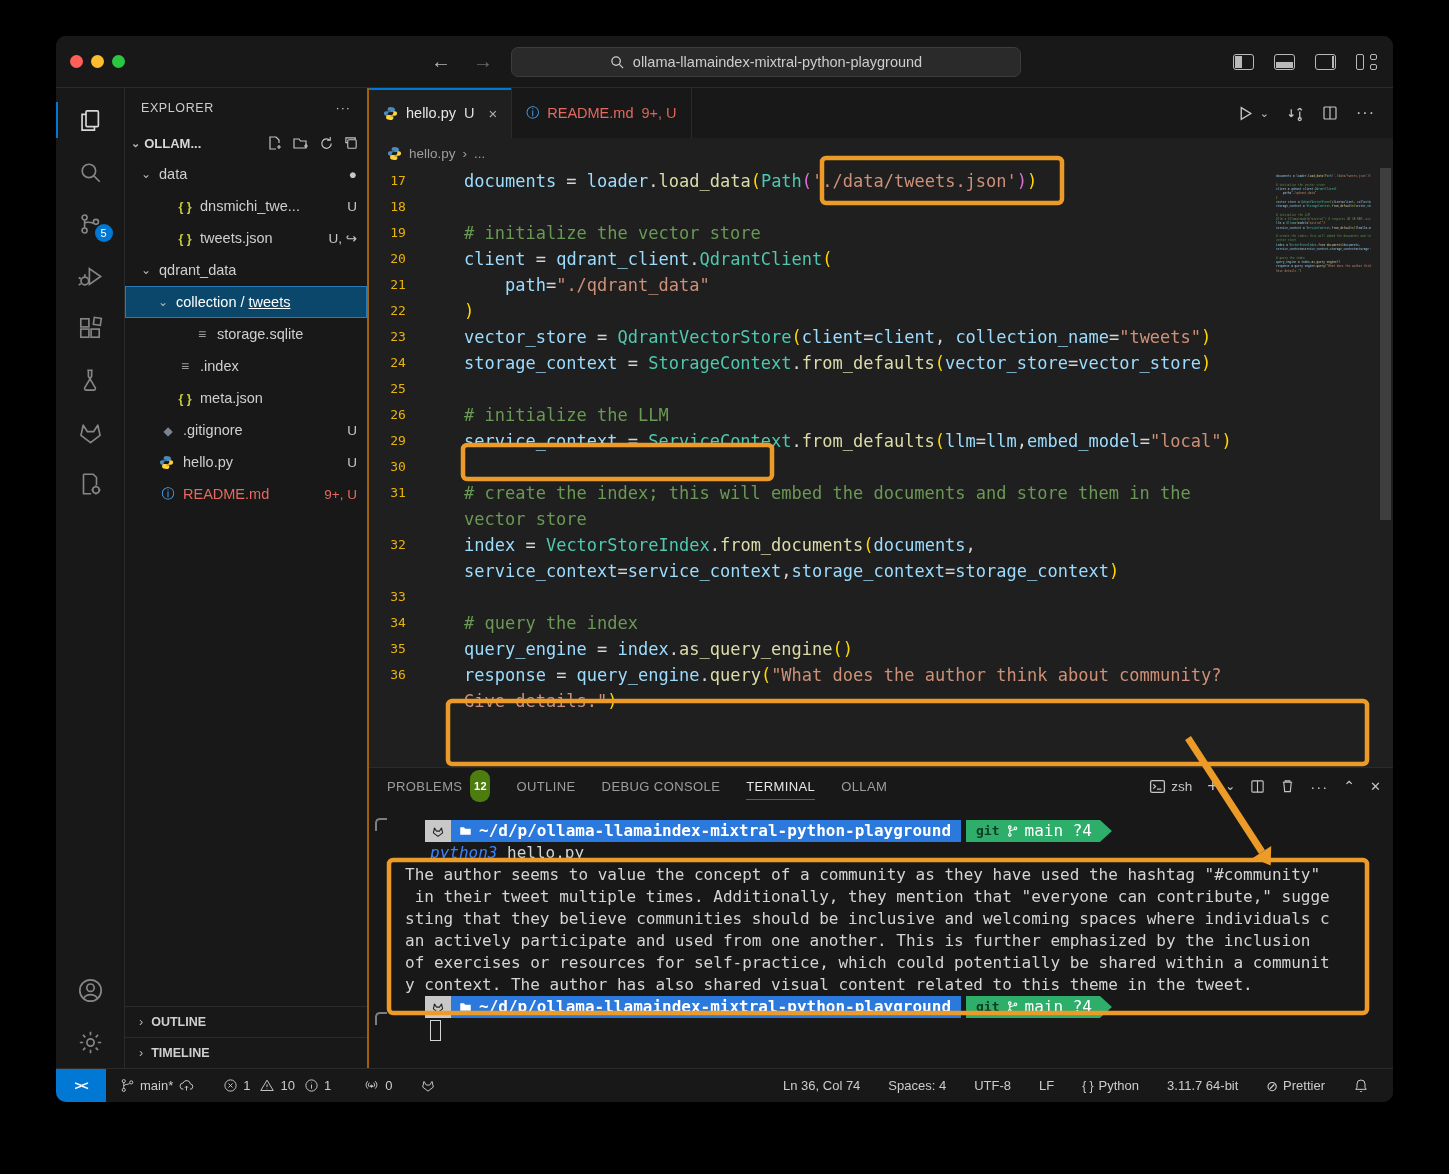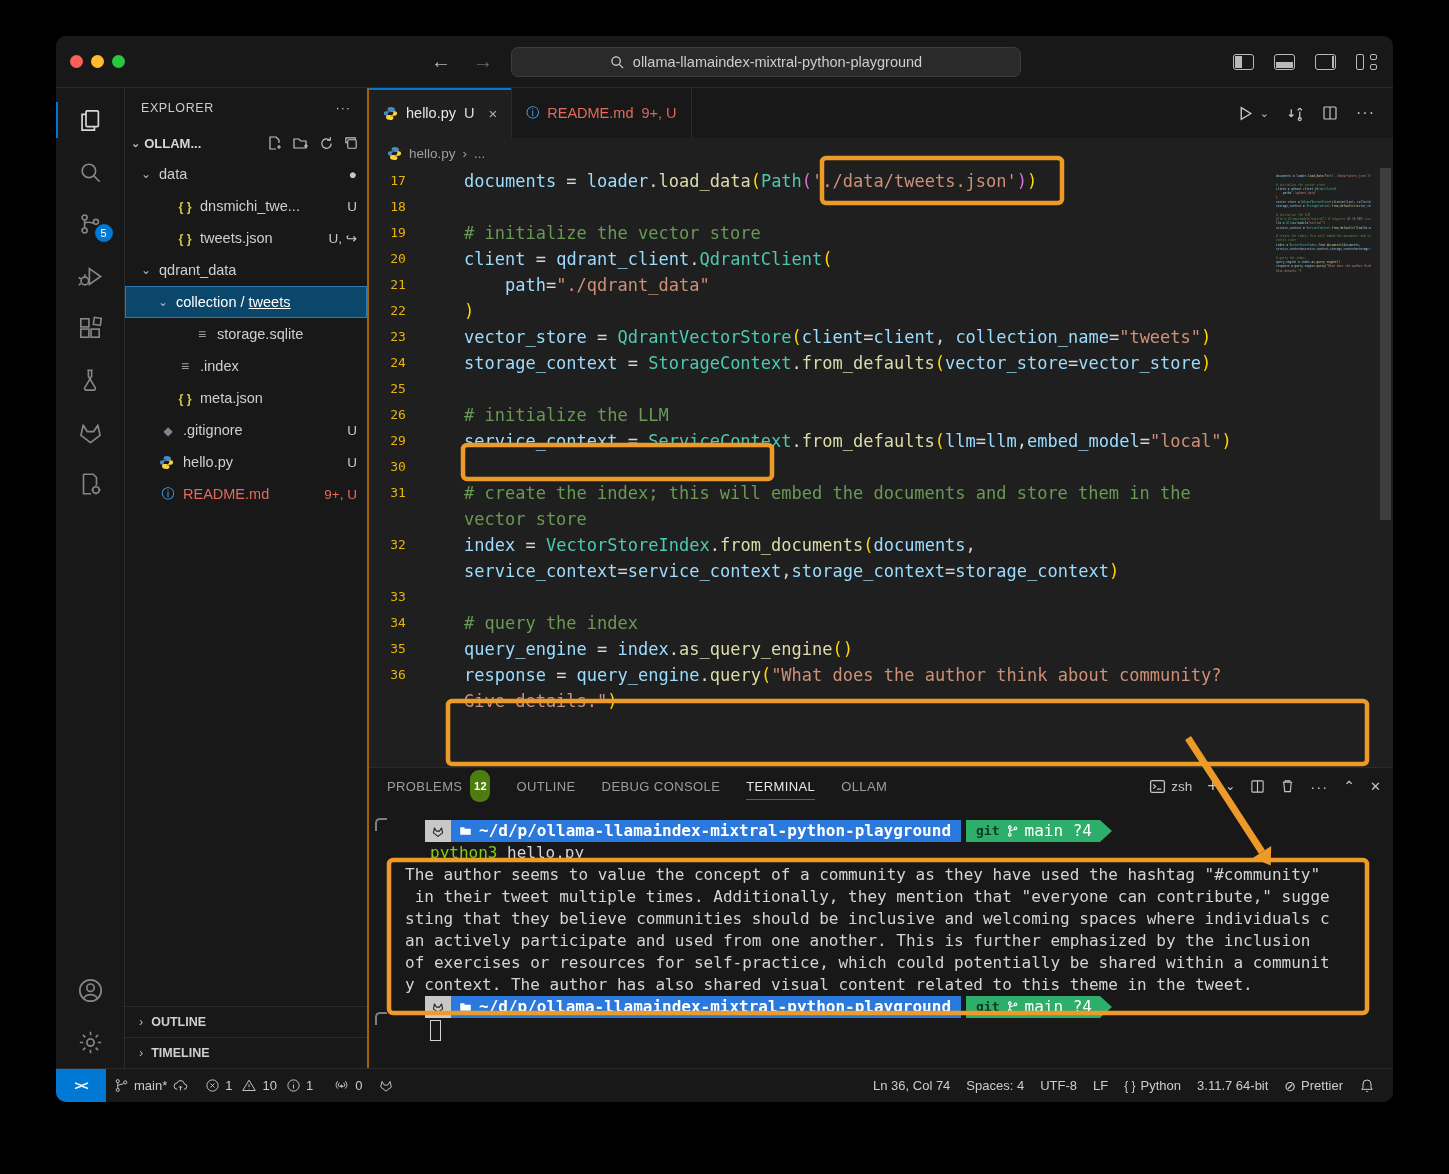--- a/index.html
+++ b/index.html
@@ -90,30 +90,30 @@
     color:#d4d4d4; position:relative; overflow:hidden; }
   .tline { height:22px; line-height:22px; white-space:pre; display:flex; align-items:center; }
   .prompt-line { margin-left:20px; }
   .os-chip { background:#c8c8c8; color:#222; width:26px; height:22px; display:flex; align-items:center;
     justify-content:center; flex:none; }
   .path-chip { background:#2b79dd; color:#fff; font-weight:700; padding:0 10px 0 8px; height:22px;
     display:flex; align-items:center; gap:7px; }
   .git-chip { background:#2eae6b; color:#fff; height:22px; display:flex; align-items:center; gap:6px;
     padding:0 20px 0 10px; margin-left:5px; clip-path:polygon(0 0, calc(100% - 12px) 0, 100% 50%, calc(100% - 12px) 100%, 0 100%); }
   .git-chip .gitword { color:#0c3b24; font-size:13px; font-weight:700; }
-  .cmd-python { color:#84cc16; }
+  .cmd-python { color:#3b82f6;font-style:italic; }
   .corner { position:absolute; width:12px; height:13px; border-color:#7e7e7e; border-style:solid; }
   .corner.tl { border-width:2px 0 0 2px; border-top-left-radius:5px; }
   .term-cursor { width:11px; height:21px; border:1.5px solid #d4d4d4; margin-left:25px; margin-top:2px; }
   
   .statusbar { height:34px; background:#181818; border-top:1px solid #2b2b2b; display:flex;
     align-items:center; color:#cccccc; font-size:13px; flex:none; }
   .remote-chip { width:50px; height:34px; background:#0078d4; color:#fff; display:flex;
     align-items:center; justify-content:center; font-size:13px; letter-spacing:-1px; flex:none; font-weight:700; }
-  .sb-item { display:flex; align-items:center; gap:5px; padding:0 8px; height:100%; }
+  .sb-item { display:flex; align-items:center; gap:5px; padding:0 14px; height:100%; }
   .sb-group { display:flex; align-items:center; }
   .statusbar .right { margin-left:auto; display:flex; align-items:center; padding-right:10px; }
   .ic { display:inline-flex; align-items:center; justify-content:center; }
   svg { display:block; }
   
   .annot-svg { position:absolute; inset:0; z-index:50; pointer-events:none; }
 </style>
 </head>
 <body>
 

